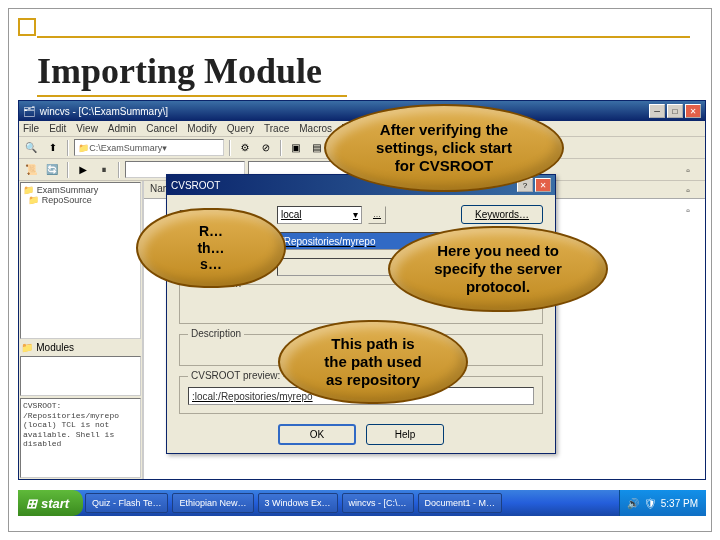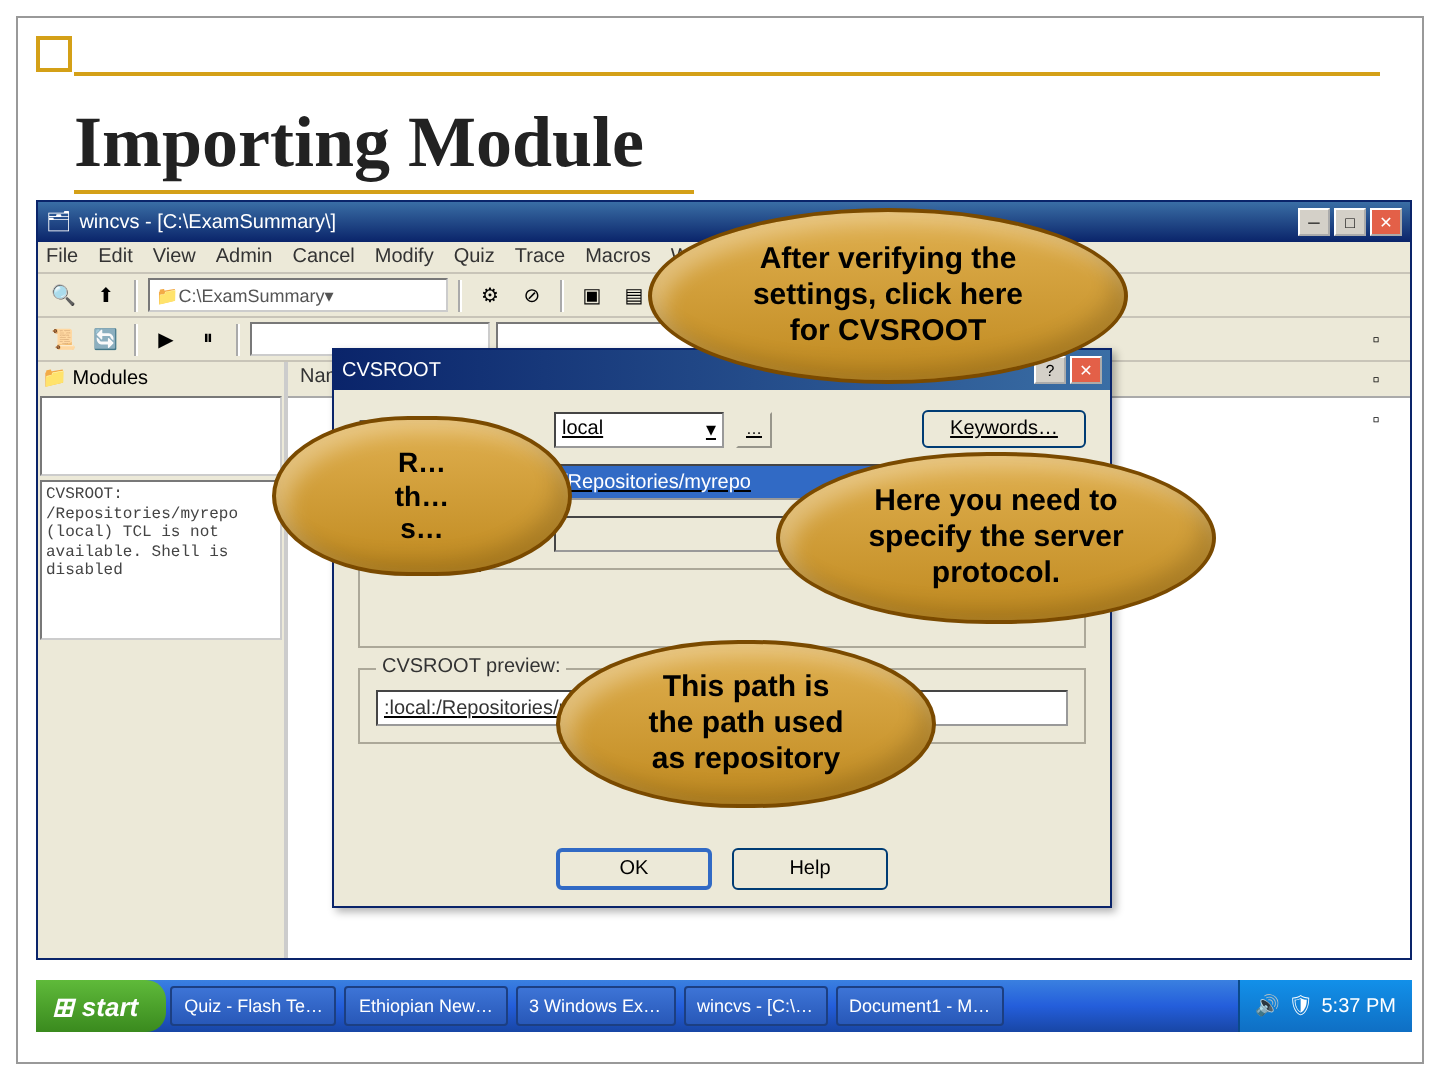--- a/index.html
+++ b/index.html
@@ -87,21 +87,21 @@
         <div class="win-btn close">✕</div>
       </div>
     </div>
     <div class="menubar">
       <span>File</span>
       <span>Edit</span>
       <span>View</span>
       <span>Admin</span>
       <span>Cancel</span>
       <span>Modify</span>
-      <span>Quiz</span>
+      <span>Query</span>
       <span>Trace</span>
       <span>Macros</span>
       <span>Window</span>
       <span>Help</span>
     </div>
     <div class="toolbar">
       <div class="tbtn">🔍</div>
       <div class="tbtn">⬆</div>
       <div class="tsep"></div>
       <div class="tfield" style="width:150px">📁 <span>C:\ExamSummary</span> ▾</div>
@@ -121,20 +121,24 @@
       <div class="tsep"></div>
       <div class="tbtn">▶</div>
       <div class="tbtn">⏸</div>
       <div class="tsep"></div>
       <div class="tfield" style="width:120px"> </div>
       <div class="tfield" style="width:120px"> </div>
     </div>
 
     <div class="main-body">
       <div class="left-pane">
+        <div class="tree-pane">
+          📁 <span>ExamSummary</span><br>
+          &nbsp;&nbsp;📁 <span>RepoSource</span>
+        </div>
         <div class="mod-label">📁 <span>Modules</span></div>
         <div class="mod-pane"></div>
         <div class="output-pane">CVSROOT: /Repositories/myrepo (local)
 TCL is not available. Shell is disabled</div>
       </div>
       <div class="right-pane">
         <div class="list-header">
           <div class="list-hcell" style="width:95px">Name</div>
           <div class="list-hcell" style="width:38px">Ext.</div>
           <div class="list-hcell" style="width:38px">Rev.</div>
@@ -181,35 +185,38 @@
       </div>
       <div class="dlg-row">
         <span class="dlg-label">Keywords:</span>
         <div class="dlg-input" style="background:#ece9d8"></div>
       </div>
 
       <div class="dlg-fieldset" style="height:40px">
         <span class="dlg-legend">Information</span>
       </div>
 
+      <div class="dlg-fieldset" style="height:28px;margin-top:10px">
+        <span class="dlg-legend">Description</span>
+      </div>
 
       <div class="dlg-fieldset" style="height:38px;margin-top:10px;padding-top:10px">
         <span class="dlg-legend">CVSROOT preview:</span>
         <div class="dlg-input" style="background:#fff">:local:/Repositories/myrepo</div>
       </div>
     </div>
     <div class="dlg-footer">
       <div class="dlg-btn default">OK</div>
       <div class="dlg-btn">Help</div>
     </div>
   </div>
 
   <div class="callout" style="top:4px; left:306px; width:240px; height:88px; border-radius:50%/50%;">
     <span style="white-space:pre-line">After verifying the
-settings, click here
+settings, click start
 for CVSROOT</span>
   </div>
   <div class="callout" style="top:108px; left:118px; width:150px; height:80px; border-radius:50%/55%; font-size:14px">
     <span>R…<br>th…<br>s…</span>
   </div>
   <div class="callout" style="top:126px; left:370px; width:220px; height:86px; border-radius:50%/52%;">
     <span style="white-space:pre-line">Here you need to
 specify the server
 protocol.</span>
   </div>

